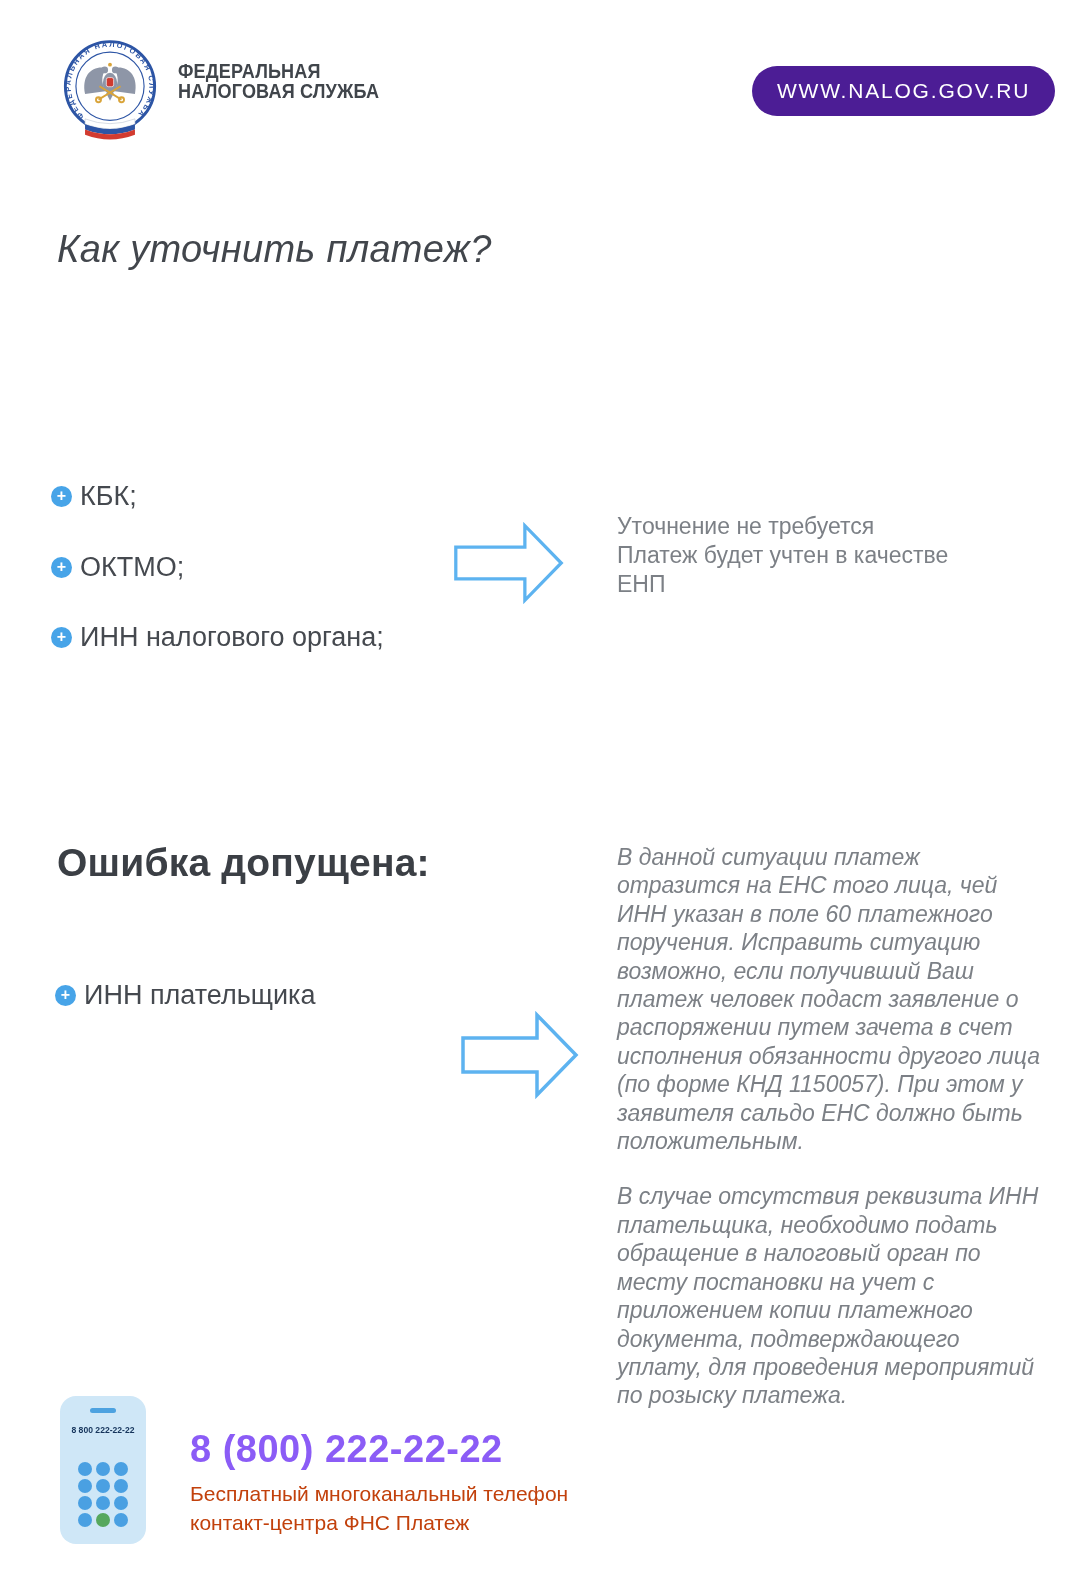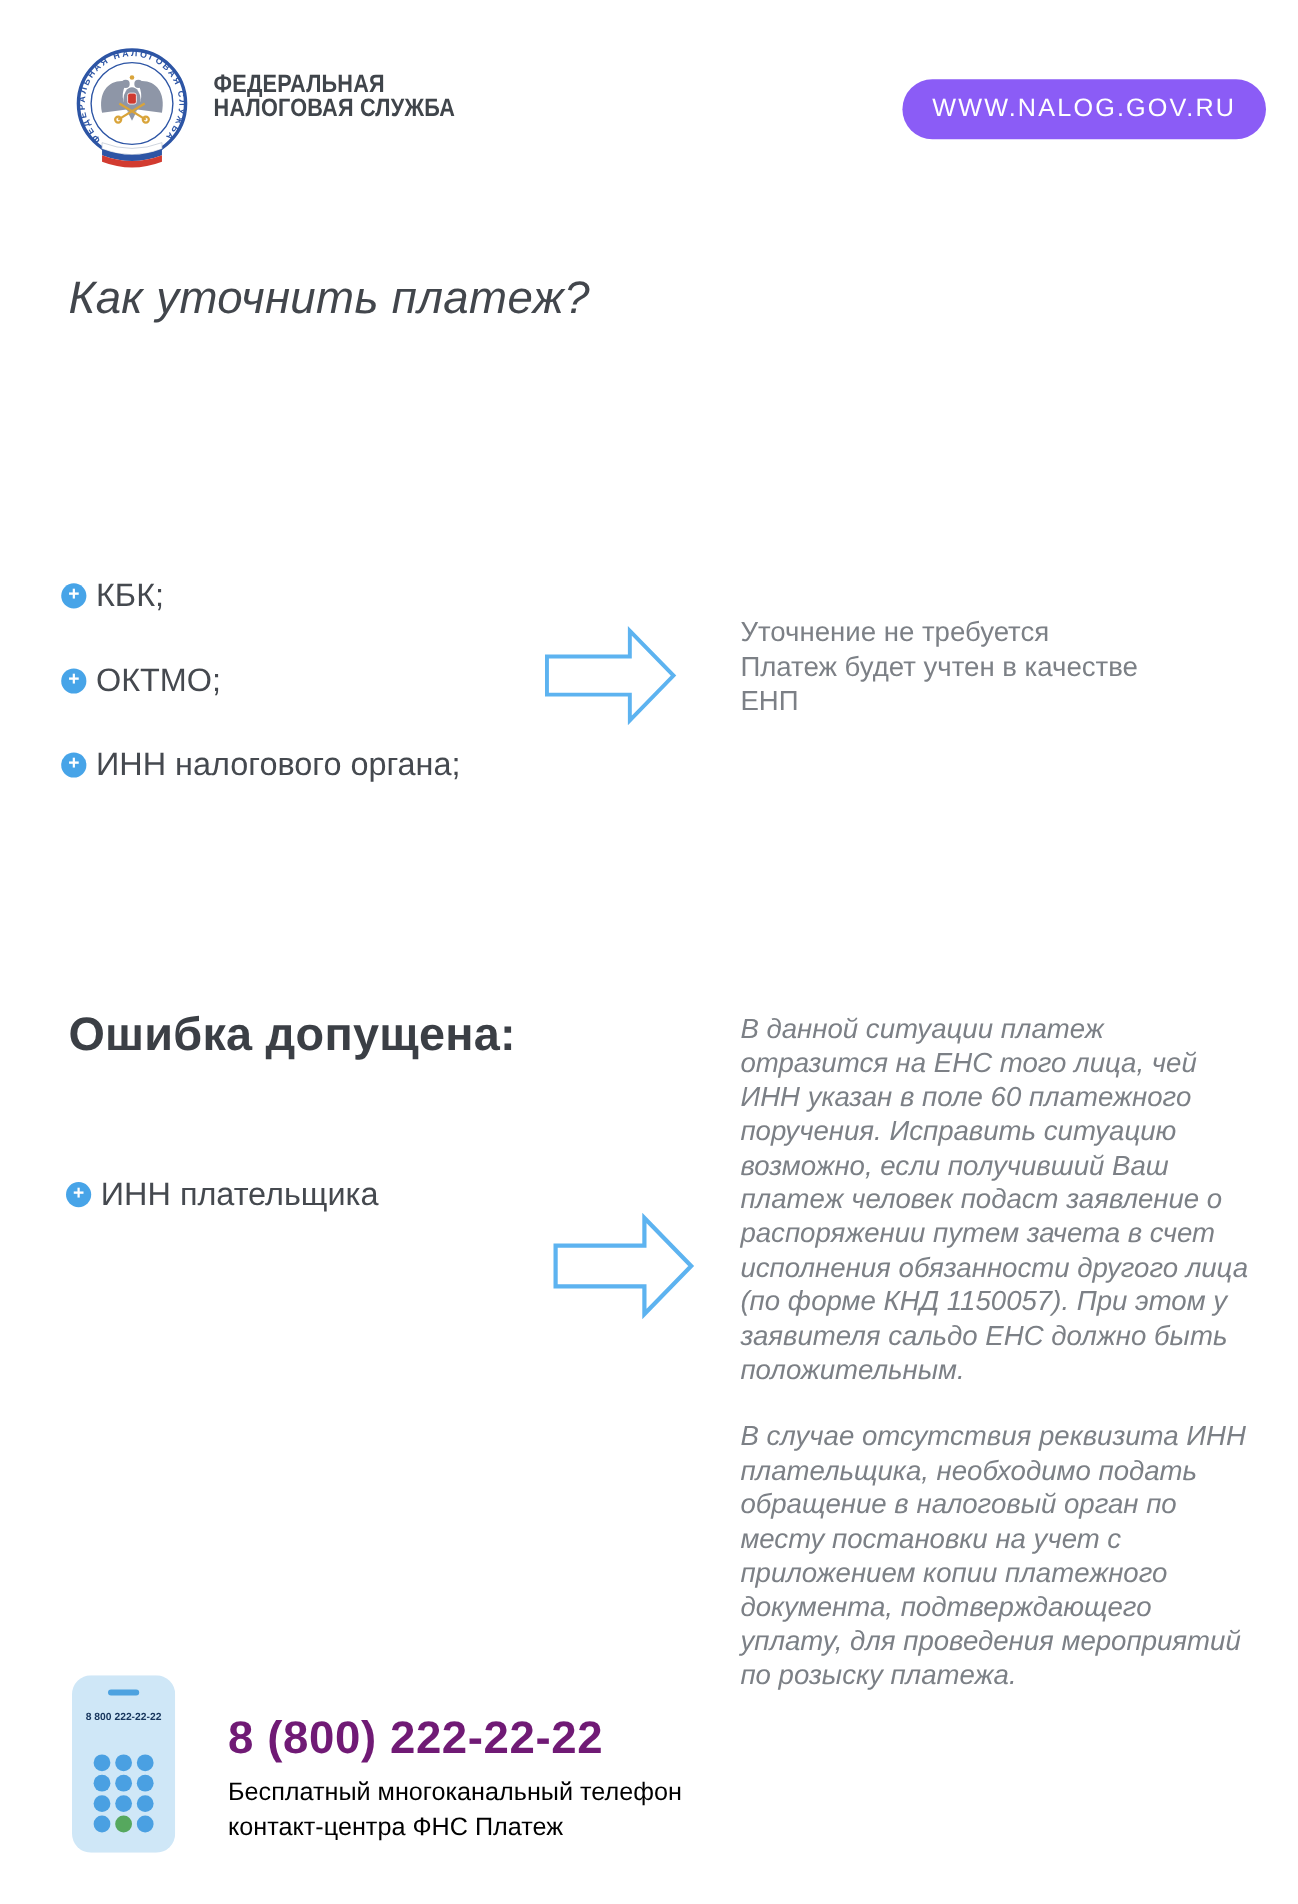--- a/index.html
+++ b/index.html
@@ -5,21 +5,21 @@
   html,body{margin:0;padding:0;background:#ffffff;}
   body{font-family:"Liberation Sans", sans-serif; -webkit-font-smoothing:antialiased;}
   .page{position:relative;width:1082px;height:1587px;background:#fff;overflow:hidden;}
 
   
   .emblem{position:absolute;left:62px;top:38px;width:96px;height:108px;}
   .wordmark{position:absolute;left:178px;top:61px;font-weight:700;font-size:21px;
             line-height:19.5px;color:#40454b;letter-spacing:0.2px;
             transform:scaleX(0.86);transform-origin:left top;white-space:nowrap;}
   .url-pill{position:absolute;left:752px;top:66px;width:303px;height:50px;border-radius:25px;
-            background:#8b5cf6;display:flex;align-items:center;justify-content:center;
+            background:#4c1d95;display:flex;align-items:center;justify-content:center;
             color:#ffffff;font-size:21px;letter-spacing:1.8px;cursor:pointer;}
 
   
   .h1{position:absolute;left:57px;top:228px;font-size:38px;font-weight:400;color:#42464c;letter-spacing:0.3px;font-style:italic;}
   .h2{position:absolute;font-size:39px;font-weight:700;color:#3b3f45;letter-spacing:0.2px;}
   .h2.s1{left:58px;top:366px;}
   .h2.s2{left:57px;top:841px;}
 
   
   .li{position:absolute;display:flex;align-items:center;gap:8px;height:28px;}
@@ -39,22 +39,22 @@
   .arrow.a2{left:460px;top:1010px;width:120px;height:90px;}
 
   
   .result{position:absolute;left:617px;top:512px;font-size:23px;line-height:29px;color:#7c8086;}
   .paras{position:absolute;left:617px;top:843px;width:430px;font-size:23px;line-height:28.4px;color:#7c8086;}
   .paras p{margin:0 0 27px 0;font-style:italic;}
 
   
   .phone-svg{position:absolute;left:60px;top:1396px;width:86px;height:148px;}
   .phone-number{position:absolute;left:190px;top:1428px;font-size:38px;font-weight:700;
-                color:#701a75;letter-spacing:0.5px;text-align:right;}
-  .phone-desc{position:absolute;left:190px;top:1479px;font-size:21px;line-height:29px;color:#000000;}
+                color:#8b5cf6;letter-spacing:0.5px;text-align:right;}
+  .phone-desc{position:absolute;left:190px;top:1479px;font-size:21px;line-height:29px;color:#c2410c;}
 
   
   .ringtext{font-size:7.7px;font-weight:700;fill:#2d55a5;letter-spacing:0.4px;}
 </style>
 </head>
 <body>
 
 <div class="page">
 
   <svg class="emblem" viewBox="0 0 100 112" xmlns="http://www.w3.org/2000/svg">

